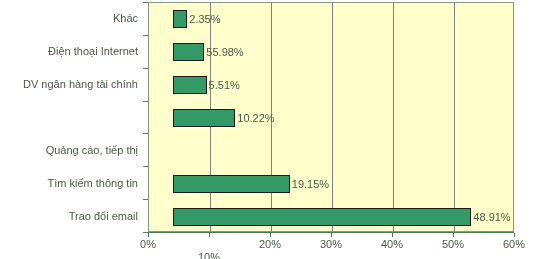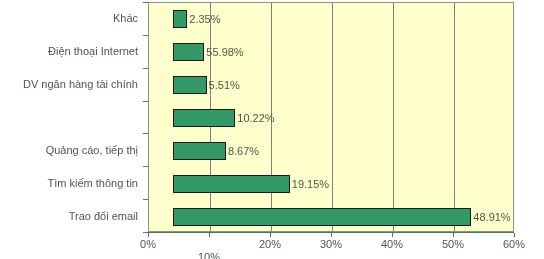--- a/index.html
+++ b/index.html
@@ -160,24 +160,20 @@
           <div class="bar" style="width: 31.354px;"></div>
           <div class="bar-value" style="left: 33.354px;">55.98%</div>
         </div>
         <div class="bar-row" style="top: 73.1429px; height: 18px; text-align: center;">
           <div class="bar" style="width: 33.611px;"></div>
           <div class="bar-value" style="left: 35.611px;">5.51%</div>
         </div>
         <div class="bar-row" style="top: 106px; height: 18px;">
           <div class="bar" style="width: 62.342px;"></div>
           <div class="bar-value" style="left: 64.342px;">10.22%</div>
-        </div>
-        <div class="bar-row" style="top: 138.857px; height: 18px;">
-          <div class="bar" style="width: 52.887px;"></div>
-          <div class="bar-value" style="left: 54.887px;">8.67%</div>
         </div>
         <div class="bar-row" style="top: 171.714px; height: 18px;">
           <div class="bar" style="width: 116.815px;"></div>
           <div class="bar-value" style="left: 118.815px;">19.15%</div>
         </div>
         <div class="bar-row" style="top: 204.571px; height: 18px; padding-left: 32px;">
           <div class="bar" style="width: 298.351px;"></div>
           <div class="bar-value" style="left: 300.351px;">48.91%</div>
         </div>
       </div>

